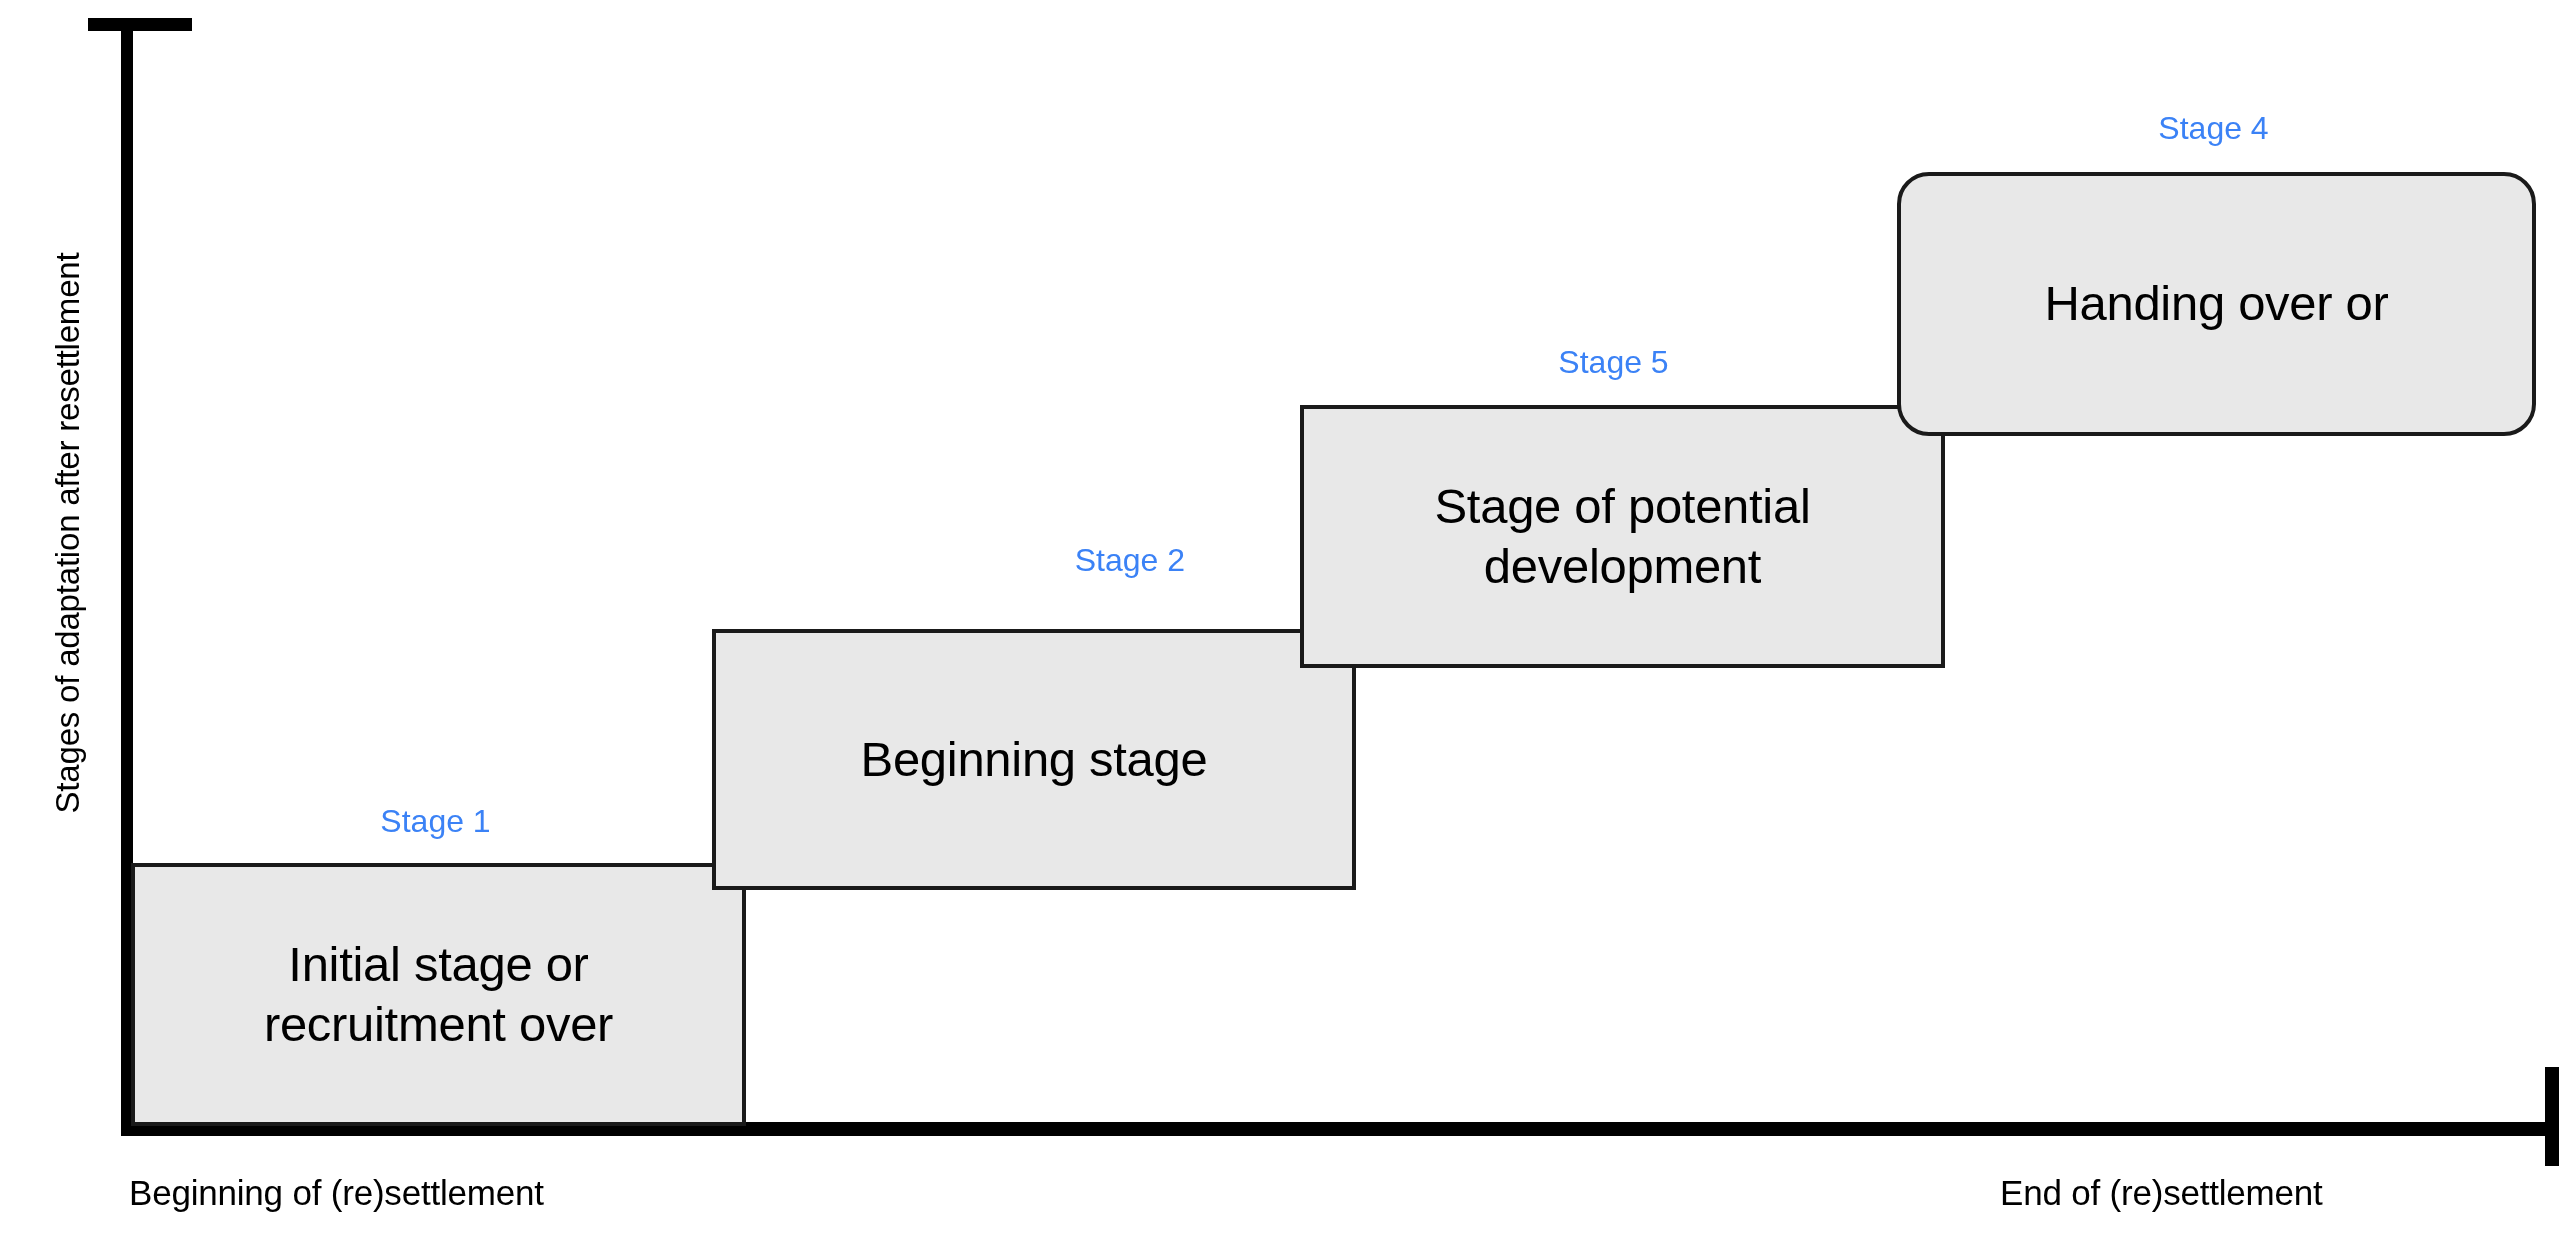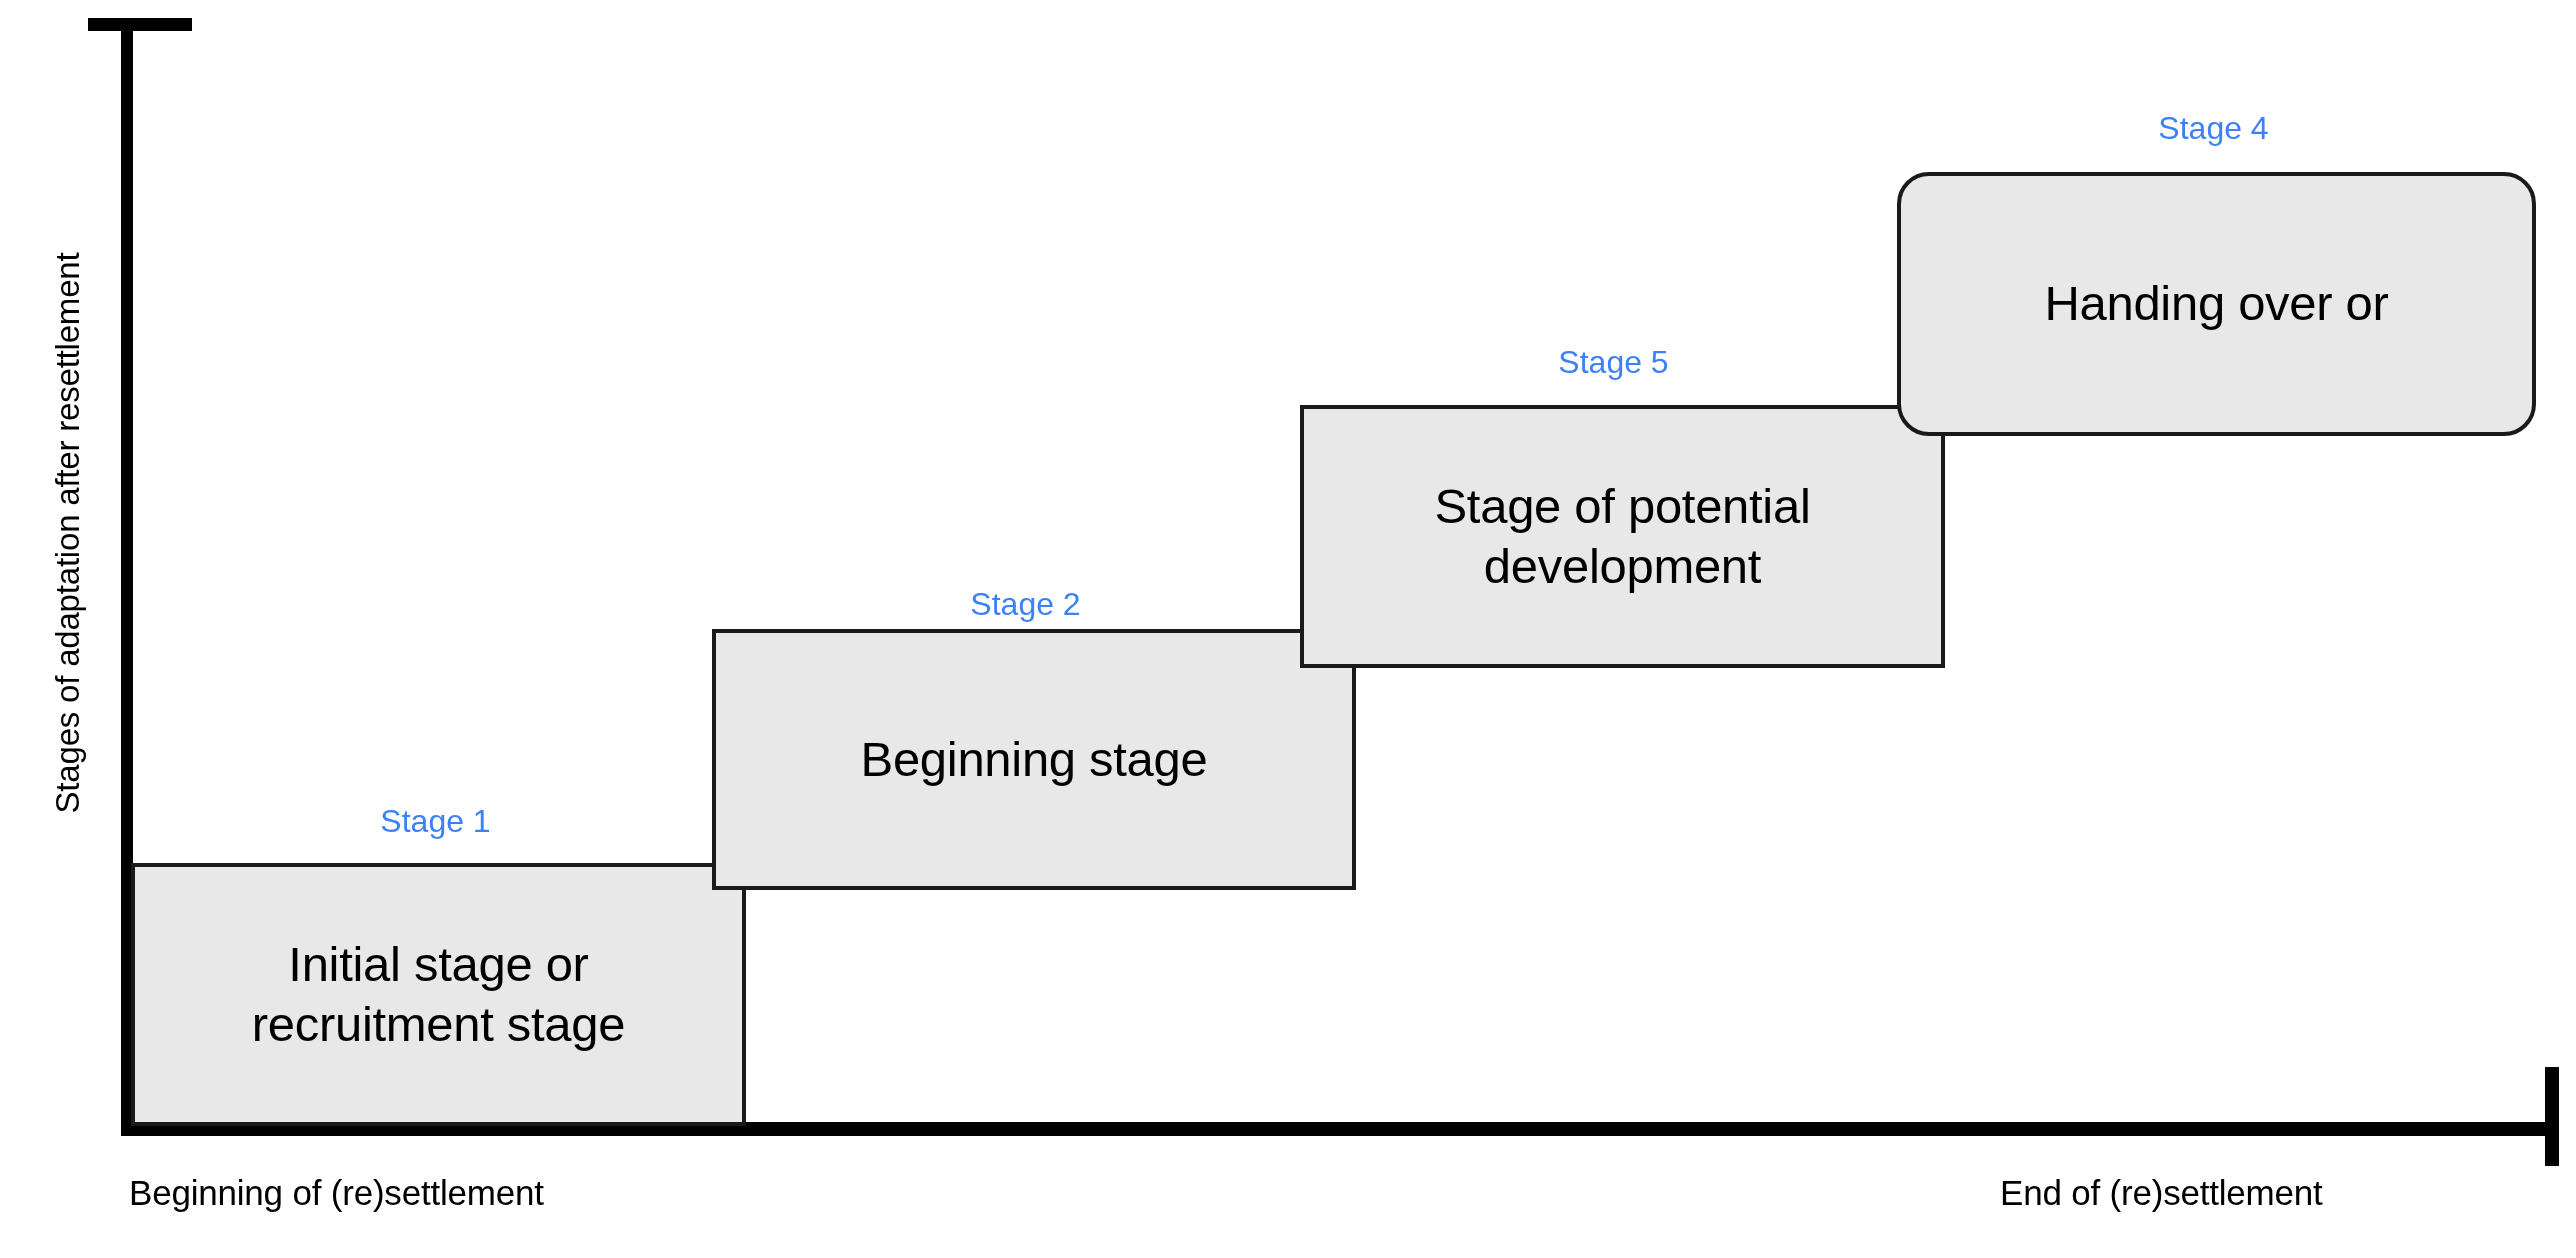--- a/index.html
+++ b/index.html
@@ -109,21 +109,21 @@
     letter-spacing: -0.2px;
   }
 
   
   #box1 { left: 131px;  top: 863px; width: 615px; height: 263px; }
   #box2 { left: 712px;  top: 629px;  width: 644px; height: 261px; }
   #box3 { left: 1300px; top: 405px;  width: 645px; height: 263px; }
   #box4 { left: 1897px; top: 172px;  width: 639px; height: 264px; border-radius: 32px; }
 
   #cap1 { left: 276px;  top: 803px; width: 319px; }
-  #cap2 { left: 866px; top: 586px;  width: 319px; }
+  #cap2 { left: 866px; top: 542px;  width: 319px; text-align: right; }
   #cap3 { left: 1454px; top: 344px;  width: 319px; }
   #cap4 { left: 2054px; top: 110px;  width: 319px; }
 
   #xlabel-start { left: 129px;  top: 1173px; }
   #xlabel-end   { left: 2000px; top: 1173px; }
 </style>
 </head>
 <body>
 
 <div id="figure">
@@ -132,21 +132,21 @@
   <div class="axis-y-cap"></div>
   <div class="y-axis-title">Stages of adaptation after resettlement</div>
 
   <div class="axis-x-line"></div>
   <div class="axis-x-cap"></div>
 
   <div class="stage-caption" id="cap1">Stage 1</div>
   <div class="stage-box" id="box1">
     <div class="stage-box-text">
       <span>Initial stage or</span><br>
-      <span>recruitment stage</span>
+      <span>recruitment over</span>
     </div>
   </div>
 
   <div class="stage-caption" id="cap2">Stage 2</div>
   <div class="stage-box" id="box2">
     <div class="stage-box-text">
       <span>Beginning stage</span>
     </div>
   </div>
 

